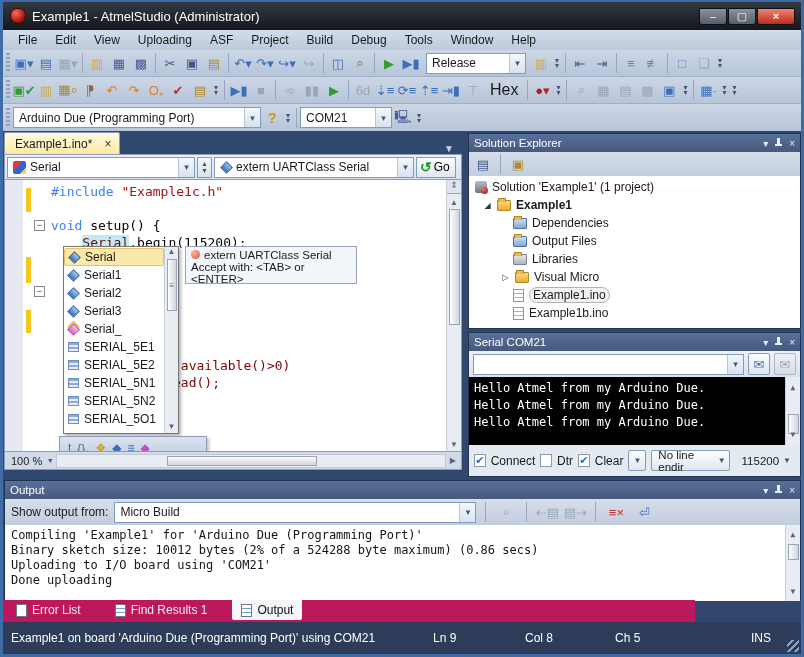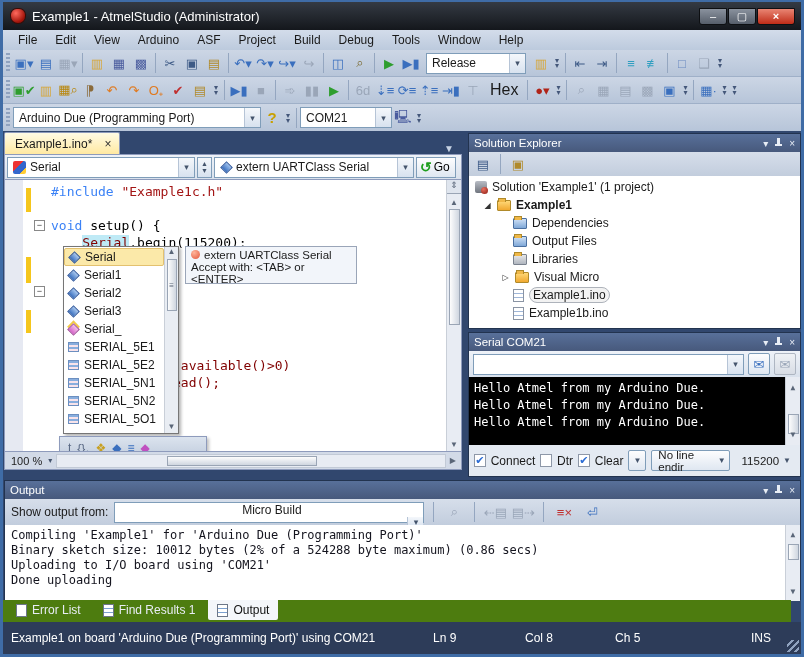--- a/index.html
+++ b/index.html
@@ -145,22 +145,22 @@
                 border-radius:2px; background:linear-gradient(#fdfdfe,#dfe7f1); font-size:11.5px;
                 padding:0 3px 0 6px; gap:4px; }
   .mini-combo i { font-style:normal; font-size:8px; color:#44546c; }
 
   .out-toolbar { height:26px; display:flex; align-items:center; background:linear-gradient(#d6deea,#c2cddd);
                  font-size:12px; color:#1a1a1a; padding:0 6px; gap:6px; }
   .console-light { background:#fff; color:#14141e; font-family:"DejaVu Sans Mono",monospace;
                    font-size:12px; line-height:15px; padding:3px 6px; position:relative; height:76px; }
 
   
-  .bottom-tabs { left:3px; top:600px; width:788px; height:22px; background:#4d7c0f; display:flex;
-                 align-items:flex-start; padding-left:4px; gap:4px; }
+  .bottom-tabs { left:3px; top:600px; width:692px; height:22px; background:#be185d; display:flex;
+                 align-items:flex-start; padding-left:4px; gap:16px; }
   .btab { display:flex; align-items:center; gap:5px; height:20px; padding:0 9px; font-size:12px;
           color:#e8edf5; }
   .btab.active { background:#f4f6fa; color:#111; border-radius:0 0 2px 2px; }
   .btab-ic { width:11px; height:13px; background:#fff; border:1px solid #6c7688; flex:none;
              background-image:repeating-linear-gradient(180deg,transparent 0 3px,#7ba0d0 3px 4px); }
   .statusbar { left:3px; top:622px; width:798px; height:32px; background:#2d3c59; color:#fff;
                font-size:12px; }
   .statusbar span { position:absolute; top:9px; }
 
   
@@ -186,21 +186,21 @@
       <span class="winbtn">–</span>
       <span class="winbtn">▢</span>
       <span class="winbtn close">×</span>
     </span>
   </div>
 
   <div class="abs menubar">
     <span>File</span>
     <span>Edit</span>
     <span>View</span>
-    <span>Arduino</span>
+    <span>Uploading</span>
     <span>ASF</span>
     <span>Project</span>
     <span>Build</span>
     <span>Debug</span>
     <span>Tools</span>
     <span>Window</span>
     <span>Help</span>
   </div>
 
   <div class="abs toolrow" style="top:50px;">
@@ -528,21 +528,21 @@
     <div class="panel-hdr">
       <span>Output</span>
       <span class="hsp">
         <span>▾</span>
         <span class="pin"></span>
         <span>×</span>
       </span>
     </div>
     <div class="out-toolbar">
       <span>Show output from:</span>
-      <span class="combo" style="width:310px;flex-direction:column;">
+      <span class="combo" style="width:362px;">
         <span>Micro Build</span>
         <span class="dd">▾</span>
       </span>
       <span class="sep"></span>
       <span class="tbtn gray">⌕</span>
       <span class="sep"></span>
       <span class="tbtn gray">⇠▤</span>
       <span class="tbtn gray">▤⇢</span>
       <span class="sep"></span>
       <span class="tbtn" style="color:#c03030;">≡×</span>

